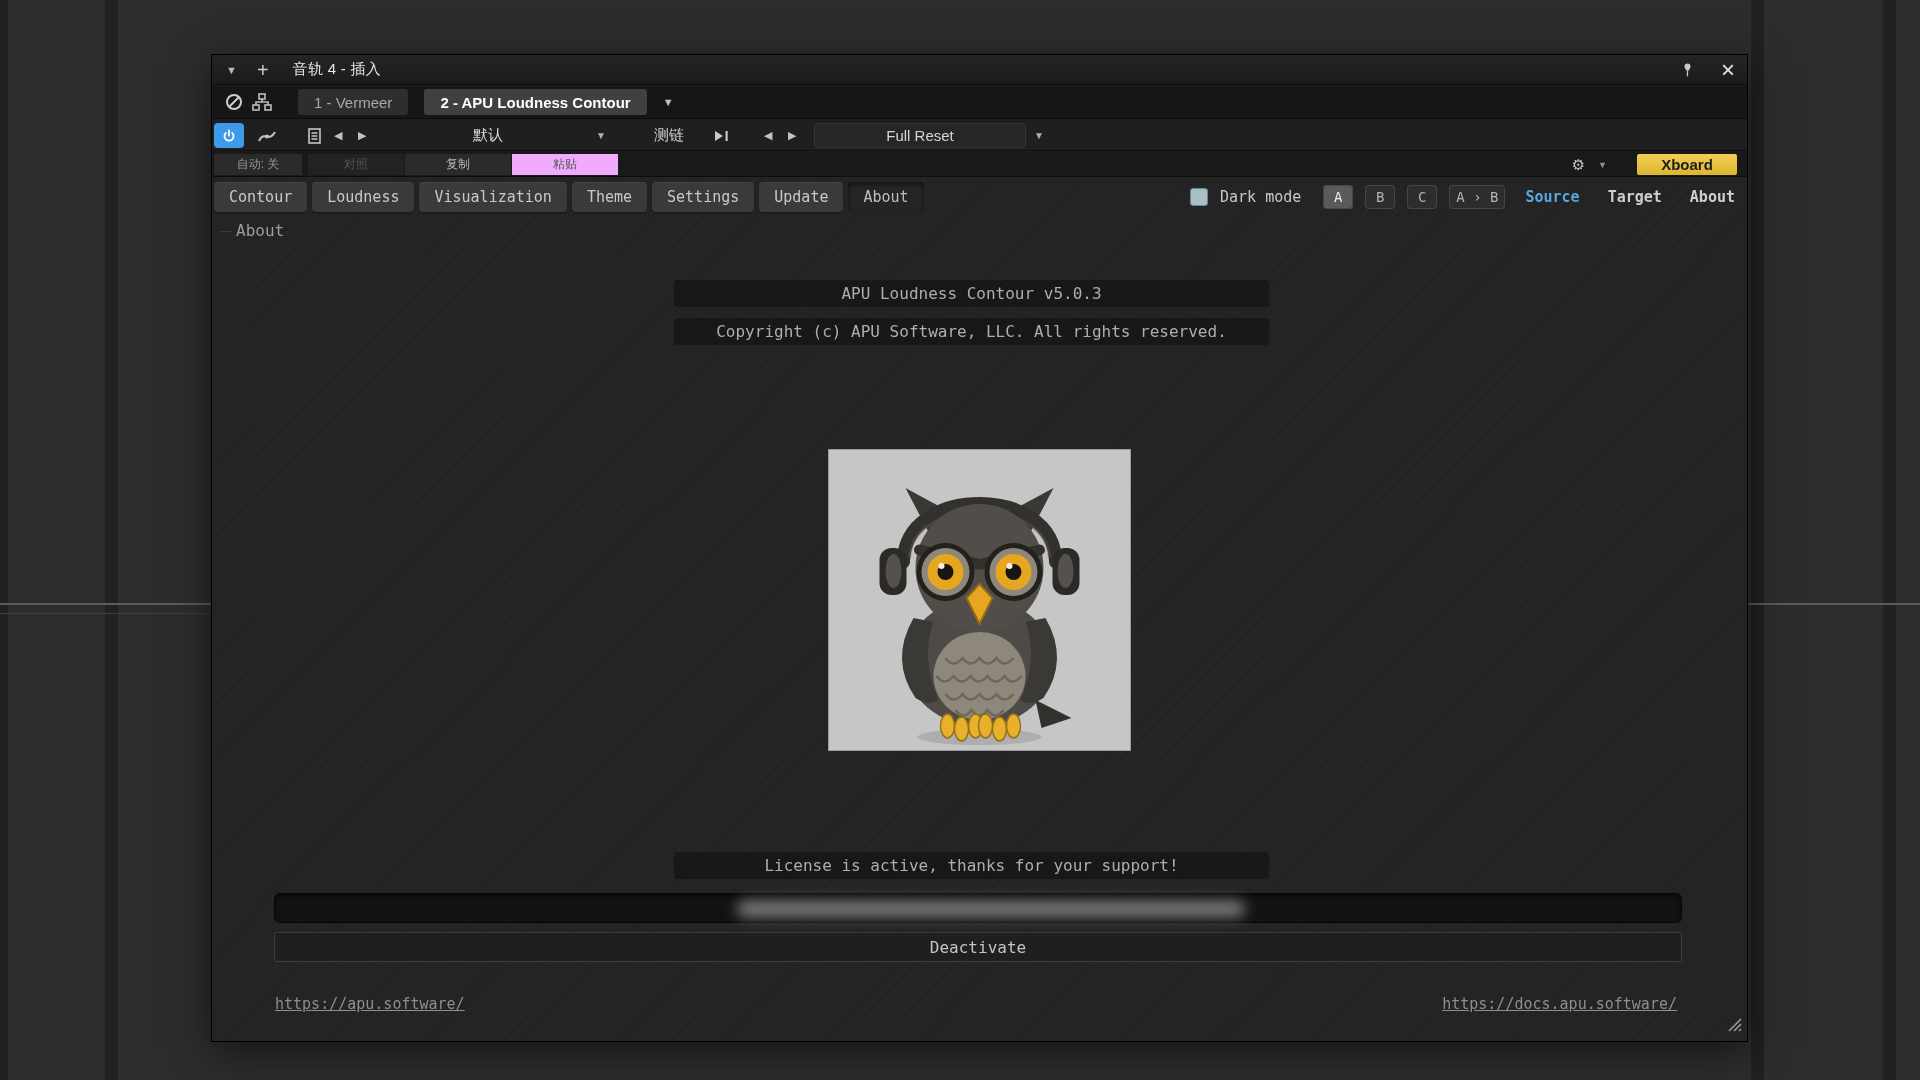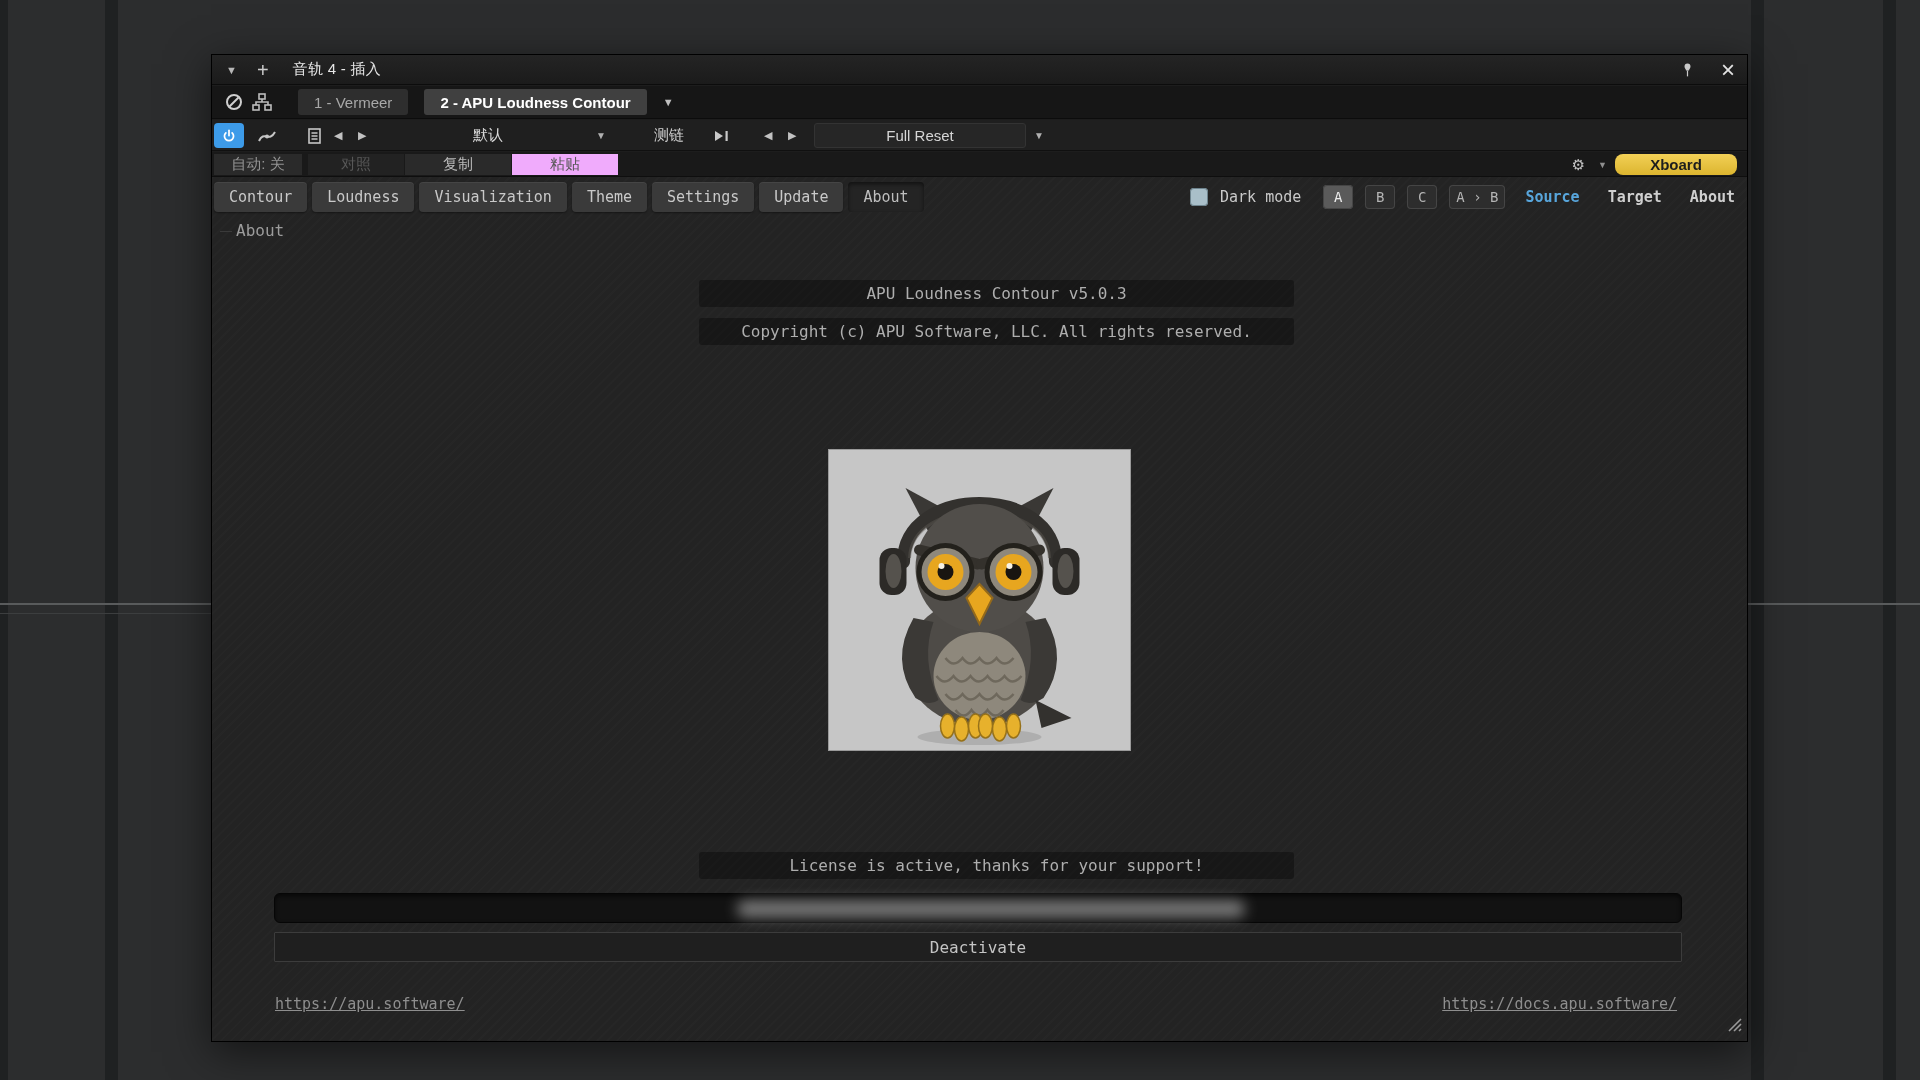--- a/index.html
+++ b/index.html
@@ -62,28 +62,28 @@
   .ar3 { left:552px; } .ar4 { left:576px; }
   .reset-box { left:602px; width:212px; height:25px; background:#262626; border:1px solid #333;
                border-radius:3px; display:flex; align-items:center; justify-content:center;
                color:#d6d6d6; font-size:15px; }
   .reset-caret { left:822px; color:#b0b0b0; font-size:10px; height:25px; display:flex; align-items:center; }
 
   
   .controlrow { position:absolute; left:0; right:0; top:97px; height:25px; background:#191919;
                 border-bottom:1px solid #0e0e0e; }
   .controlrow > * { position:absolute; top:2px; height:21px; display:flex; align-items:center;
-                    justify-content:center; font-size:15px; }
+                    justify-content:center; font-size:12px; }
   .cr-auto    { left:2px;   width:88px;  background:#2a2a2a; color:#939393; }
   .cr-compare { left:96px;  width:96px;  background:#222222; color:#585858; }
   .cr-copy    { left:193px; width:106px; background:#2a2a2a; color:#b9b9b9; }
   .cr-paste   { left:300px; width:106px; background:#f0abfc; color:#585858; }
   .cr-gear  { right:162px; color:#c2c2c2; font-size:15px; }
   .cr-gcaret{ right:140px; color:#8f8f8f; font-size:9px; }
-  .cr-xboard{ right:10px; width:122px; border-radius:8px; color:#1d1d1d; font-size:15px;
+  .cr-xboard{ right:10px; width:100px; border-radius:2px; color:#1d1d1d; font-size:15px;
               background:linear-gradient(#f2d056,#dcb52f); font-weight:bold; }
 
   
   .plugin { position:absolute; left:0; right:0; top:122px; bottom:0; background:#232323;
             background-image:repeating-linear-gradient(135deg, rgba(255,255,255,0.012) 0 2px, transparent 2px 7px);
             font-family:"DejaVu Sans Mono", monospace; }
 
   .ptabbar { position:absolute; left:2px; right:4px; top:5px; height:30px; display:flex;
              align-items:center; gap:5px; }
   .ptab { height:30px; padding:0 15px; border-radius:4px; background:#3a3a3a; color:#c9c9c9;
@@ -99,21 +99,21 @@
             color:#b4b4b4; font-size:14px; display:flex; align-items:center; justify-content:center;
             box-shadow:inset 0 0 0 1px #454545; }
   .ab-btn.sel { background:#5a5a5a; color:#ececec; }
   .txt-btn { font-size:15px; color:#cfcfcf; padding:0 8px; font-weight:bold; }
   .txt-btn.src { color:#58a6dc; }
 
   
   .about-label { position:absolute; left:24px; top:44px; color:#9c9c9c; font-size:16px; }
   .about-label::before { content:""; position:absolute; left:-16px; top:10px; width:12px; height:1px;
                          background:#3a3a3a; }
-  .strip { position:absolute; left:487px; width:595px; height:27px; background:rgba(0,0,0,.32);
+  .strip { position:absolute; left:462px; width:595px; height:27px; background:rgba(0,0,0,.32);
            border-radius:3px; color:#aeaeae; font-size:16px; display:flex; align-items:center;
            justify-content:center; }
   .strip1 { top:103px; } .strip2 { top:141px; } .strip3 { top:675px; }
 
   .owl-box { position:absolute; left:617px; top:273px; width:301px; height:300px;
              background:#c6c6c6; box-shadow:0 0 0 1px #9a9a9a; }
 
   .key-field { position:absolute; left:62px; right:65px; top:716px; height:30px; background:#121212;
                border:1px solid #060606; border-radius:6px;
                box-shadow:inset 0 2px 4px rgba(0,0,0,.6); }

